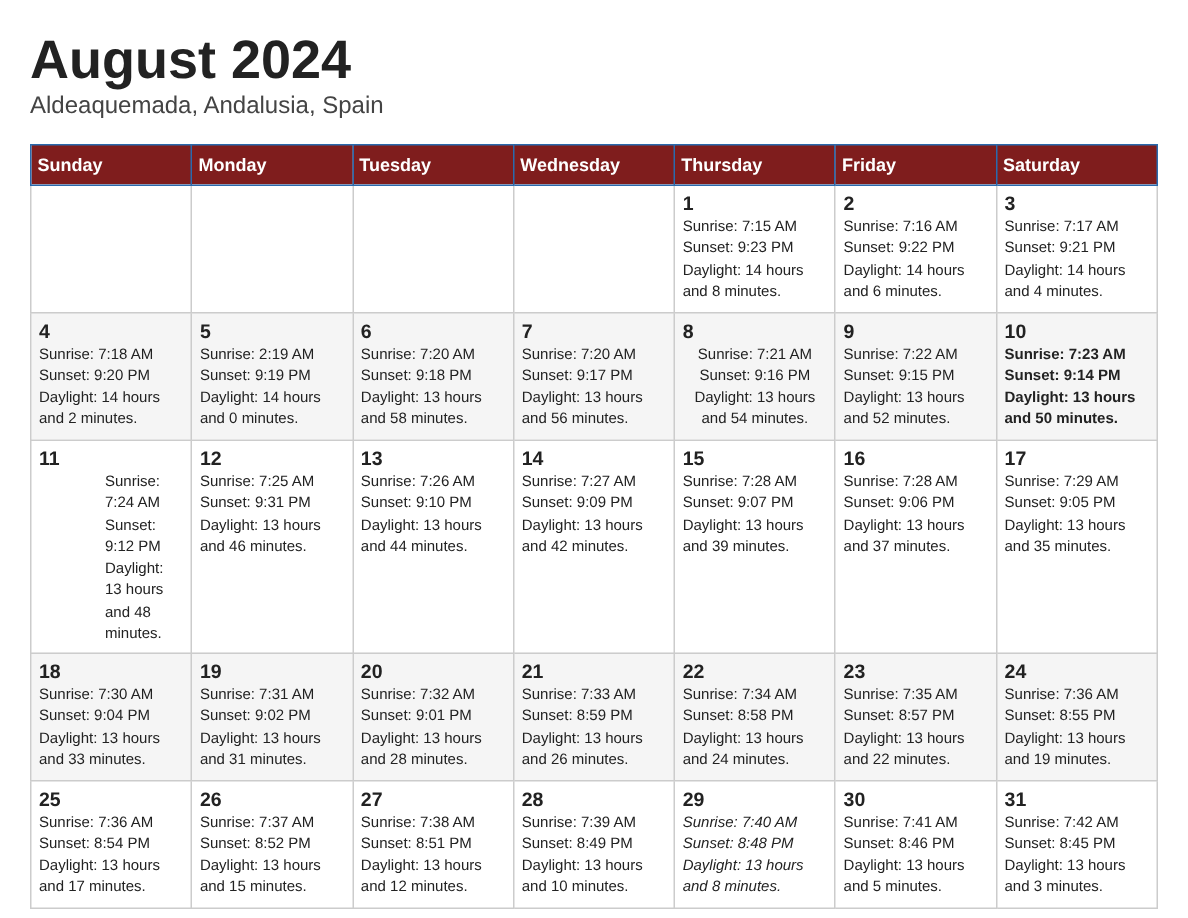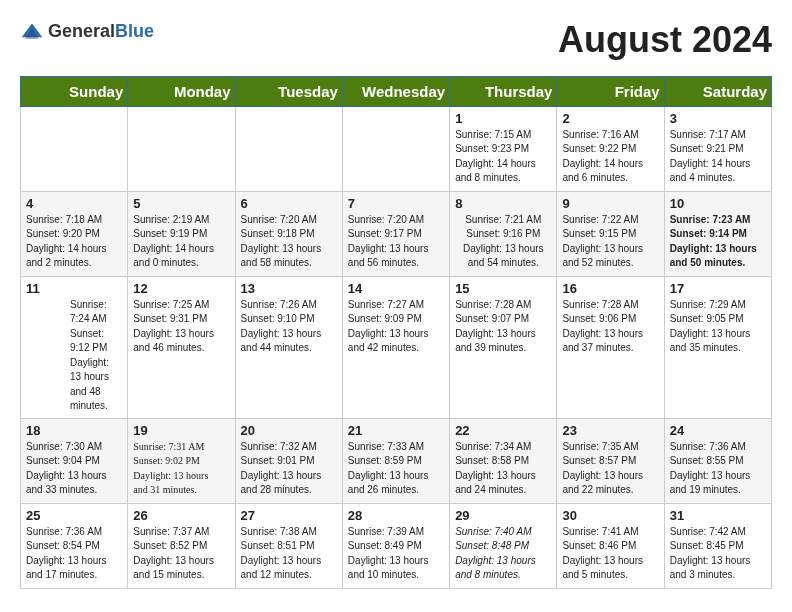--- a/index.html
+++ b/index.html
@@ -50,26 +50,26 @@
       font-size: 16px;
       color: #444;
       margin-top: 2px;
     }
     table {
       width: 100%;
       border-collapse: collapse;
       table-layout: fixed;
     }
     thead tr th {
-      background: #4d7c0f;
+      background: #7f1d1d;
       color: #fff;
-      font-size: 15px;
+      font-size: 12px;
       font-weight: bold;
       padding: 6px 4px;
-      text-align: right;
+      text-align: left;
       border: 1px solid #2a6aad;
     }
     tbody tr td {
       border: 1px solid #ccc;
       vertical-align: top;
       padding: 4px 5px;
       font-size: 10.5px;
       color: #222;
       height: 85px;
       background: #fff;
@@ -89,33 +89,23 @@
       color: #222;
     }
     .empty-cell {
       background: #fff !important;
     }
   </style>
 </head>
 <body>
 
 <div class="header">
-  <div class="logo">
-    <svg class="logo-icon" viewBox="0 0 28 28" xmlns="http://www.w3.org/2000/svg">
-      <polygon points="14,4 26,20 2,20" fill="#2a6aad"></polygon>
-      <polygon points="14,10 22,22 6,22" fill="#1a4a8a" opacity="0.5"></polygon>
-    </svg>
-    <div>
-      <div>
-        <span class="logo-text-general">General</span><span class="logo-text-blue">Blue</span>
-      </div>
-    </div>
-  </div>
   <div class="title-block">
     <div class="month-year">August 2024</div>
+    <div class="location">Aldeaquemada, Andalusia, Spain</div>
   </div>
 </div>
 
 <table>
   <thead>
     <tr id="header-row">
         <th>Sunday</th>
         <th>Monday</th>
         <th>Tuesday</th>
         <th>Wednesday</th>
@@ -257,21 +247,21 @@
       <tr>
         <td>
           <span class="day-number">18</span>
           <div class="day-info" style="white-space: pre-line;">Sunrise: 7:30 AM
 Sunset: 9:04 PM
 Daylight: 13 hours
 and 33 minutes.</div>
         </td>
         <td>
           <span class="day-number">19</span>
-          <div class="day-info" style="white-space: pre-line; font-family: Liberation Serif, serif;">Sunrise: 7:31 AM
+          <div class="day-info" style="white-space: pre-line;">Sunrise: 7:31 AM
 Sunset: 9:02 PM
 Daylight: 13 hours
 and 31 minutes.</div>
         </td>
         <td>
           <span class="day-number">20</span>
           <div class="day-info" style="white-space: pre-line;">Sunrise: 7:32 AM
 Sunset: 9:01 PM
 Daylight: 13 hours
 and 28 minutes.</div>

